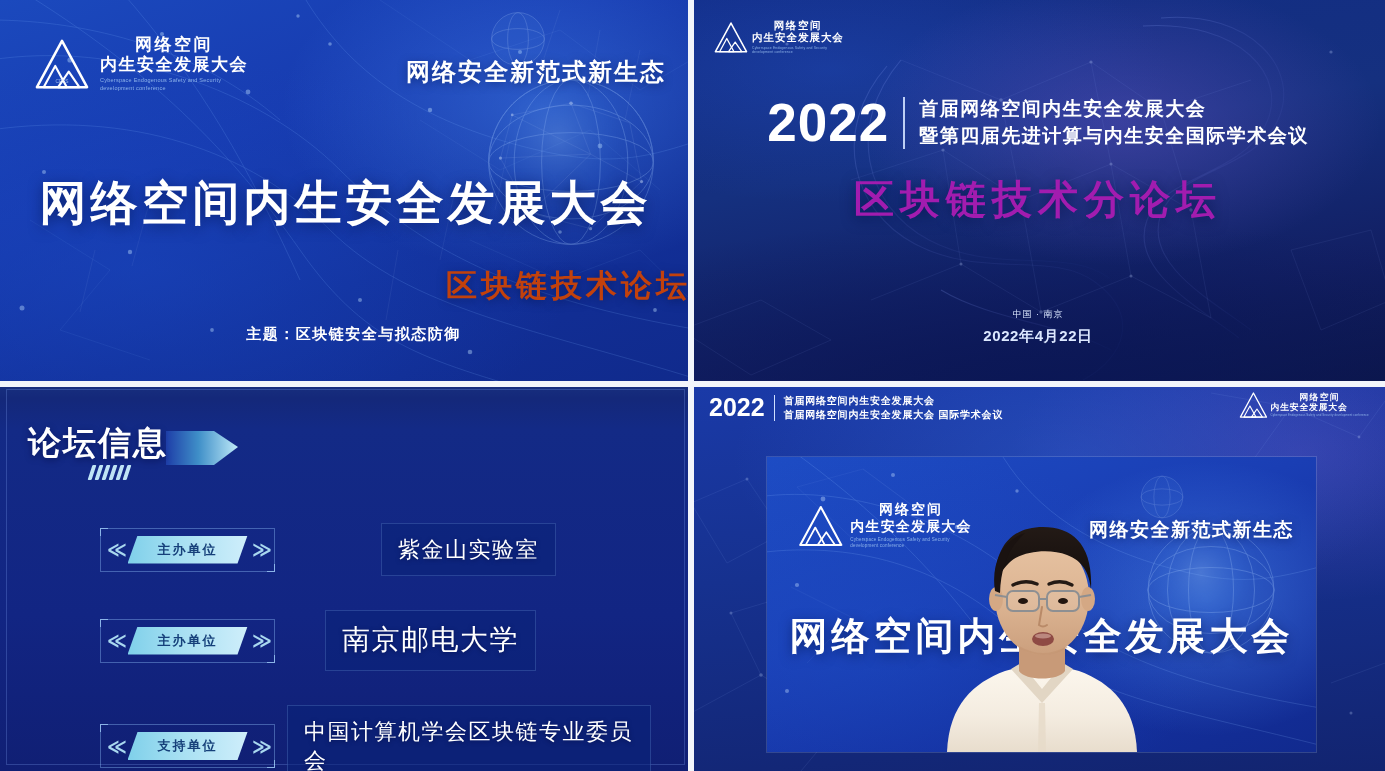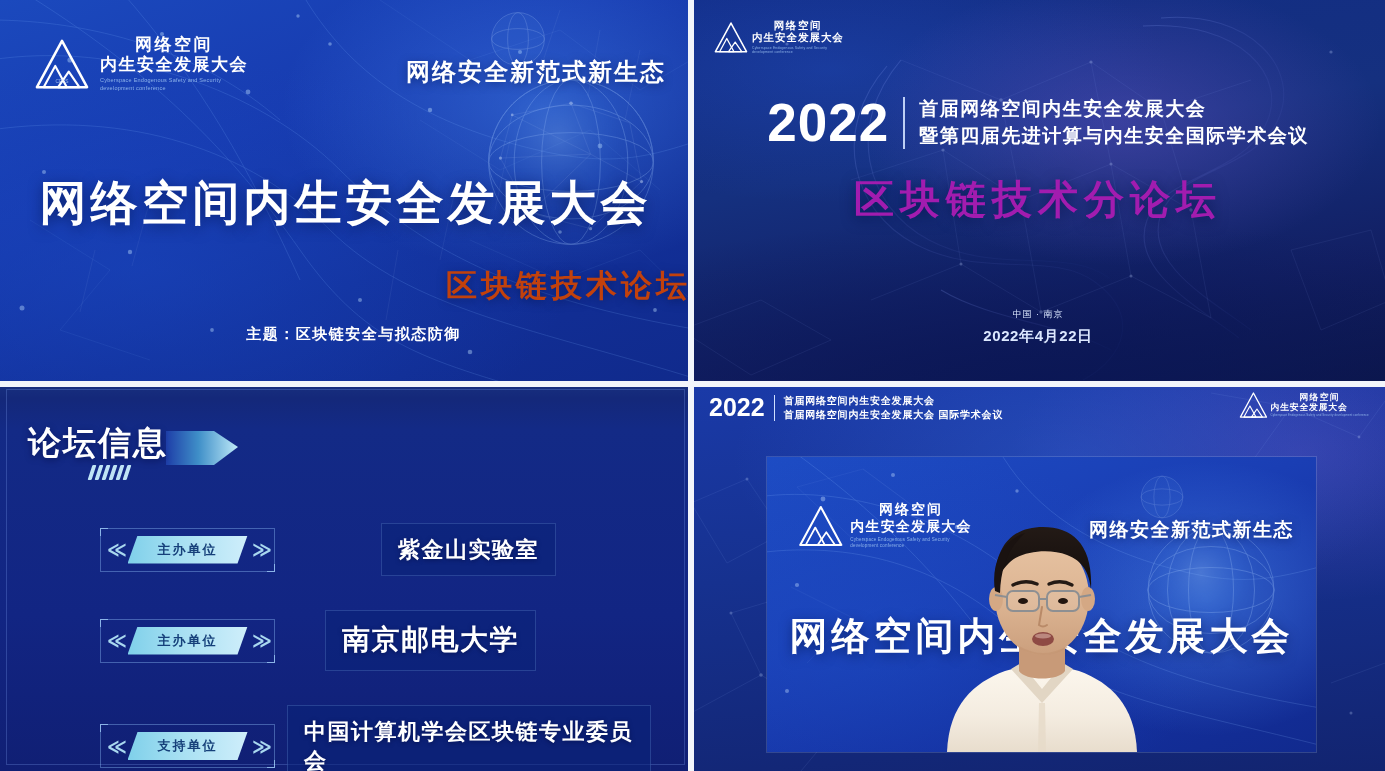--- a/index.html
+++ b/index.html
@@ -182,21 +182,21 @@
   .badge-hex{
     width:120px; height:28px; display:flex; align-items:center; justify-content:center;
     background:linear-gradient(90deg,#7fd0ea 0%,#a8e0f2 45%,#cfeefb 100%);
     clip-path:polygon(10px 0, 100% 0, calc(100% - 10px) 100%, 0 100%);
     color:#16407a; font-size:13px; font-weight:bold; letter-spacing:2px;
   }
   .org-box{
     margin-left:46px; padding:11px 16px;
     background:rgba(10,34,120,.55);
     border:1px solid rgba(150,195,255,.20);
-    color:#fff; font-weight:bold; letter-spacing:1.5px; line-height:1.32;
+    color:#fff; font-weight:normal; letter-spacing:1.5px; line-height:1.32;
     text-shadow:0 1px 4px rgba(0,10,60,.6);
   }
   .org-box.one{ font-size:22px; margin-left:106px; }
   .org-box.two{ font-size:28px; margin-left:50px; text-align:center; }
   .org-box.three{ font-size:22px; margin-left:12px; }
 
   
   .p4 .top-banner{
     position:absolute; left:0; right:0; top:0; height:62px; z-index:14;
   }

